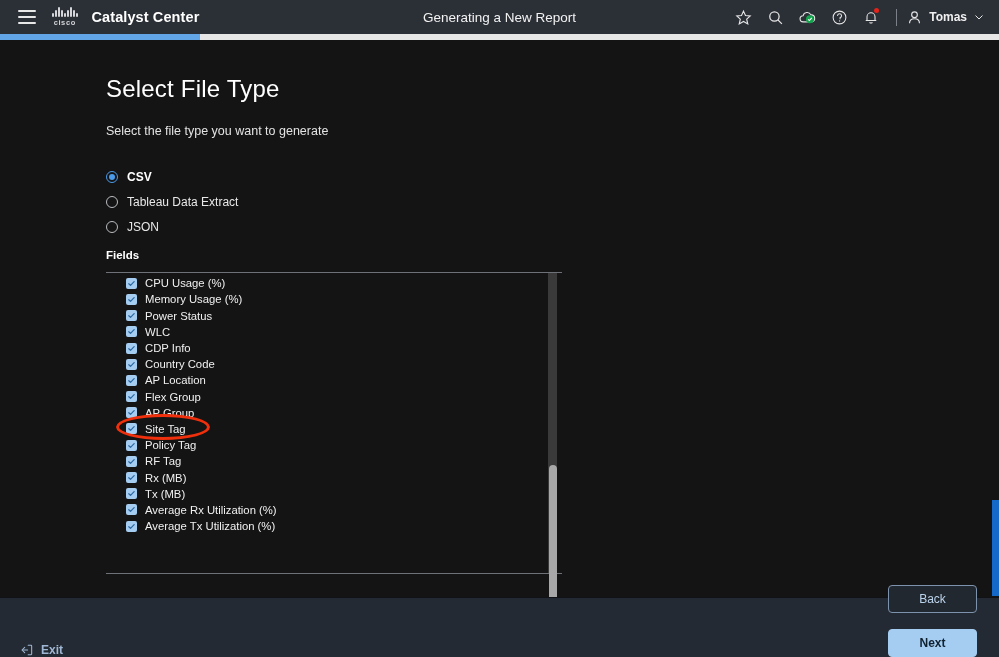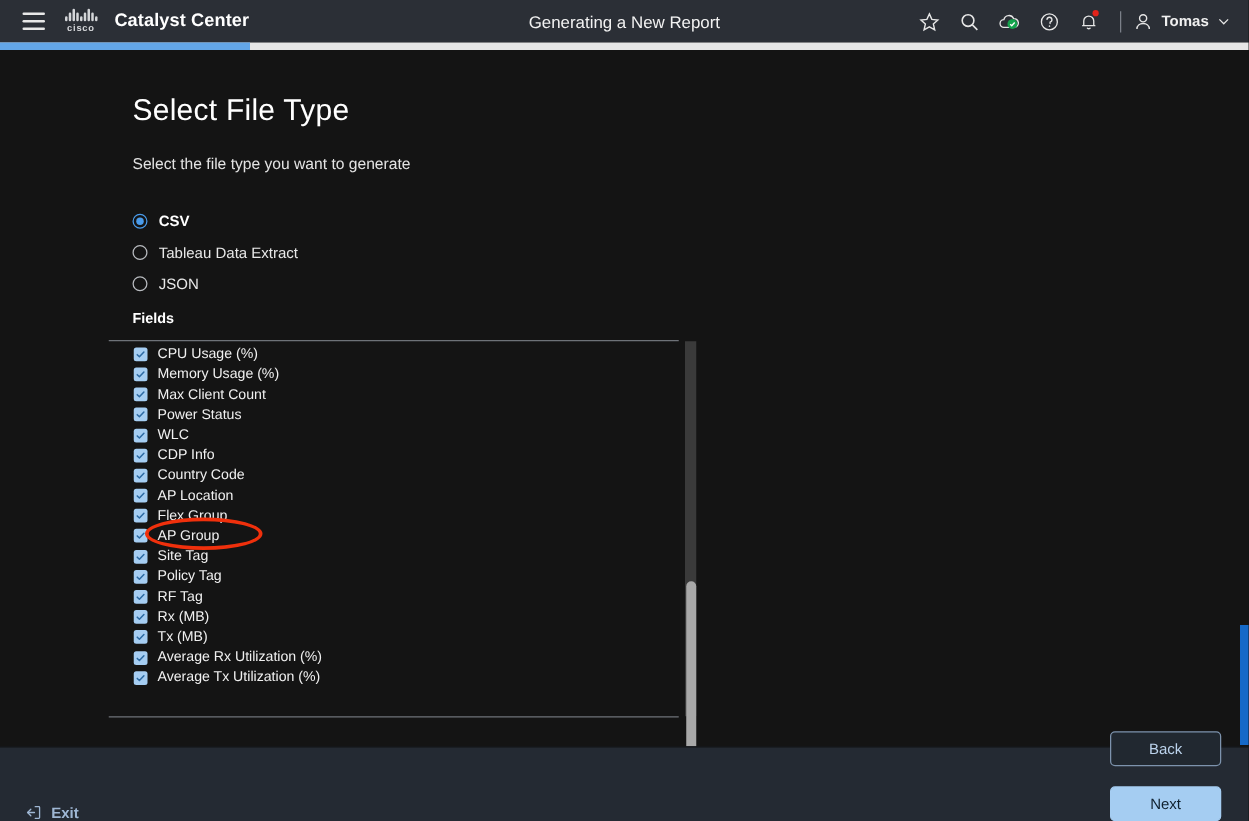--- a/index.html
+++ b/index.html
@@ -96,21 +96,21 @@
   }
   .radio-label { font-size: 12px; color: #e8e8e8; }
   .radio-row.selected .radio-label { color: #ffffff; font-weight: 700; }
 
   
   .fields-label {
     position: absolute; left: 106px; top: 209px;
     font-size: 11.5px; color: #ffffff; font-weight: 700;
   }
   .fields-box {
-    position: absolute; left: 87px; top: 232px; width: 456px; height: 302px;
+    position: absolute; left: 106px; top: 232px; width: 456px; height: 302px;
     border-top: 1px solid #6e7278; border-bottom: 1px solid #6e7278;
     overflow: hidden; background: #141414;
   }
   .fields-inner { position: absolute; left: 0; top: -14px; width: 440px; }
   .field-row { display: flex; align-items: center; height: 16.2px; padding-left: 20px; }
   .cbx {
     width: 11px; height: 11px; border-radius: 2px;
     background: #a5cdf2; margin-right: 8px; flex: none;
     display: flex; align-items: center; justify-content: center;
   }
@@ -157,21 +157,21 @@
   .exit-label { font-size: 12px; color: #9fb7d4; font-weight: 700; }
   .footer-right { position: absolute; right: 22px; display: flex; align-items: center; gap: 16px; flex-direction: column; }
   .btn {
     height: 28px; border-radius: 4px; font-size: 12px;
     display: flex; align-items: center; justify-content: center; cursor: pointer;
   }
   .btn-back {
     width: 89px; background: #212830; border: 1px solid #7d93ad; color: #bcd3ec;
   }
   .btn-next {
-    width: 89px; background: #a5cdf2; border: 1px solid #a5cdf2; color: #10212f; font-weight: 400;
+    width: 89px; background: #a5cdf2; border: 1px solid #a5cdf2; color: #10212f; font-weight: 700;
   }
 </style>
 </head>
 <body>
 
 <div id="app">
 
   <div class="header">
     <div class="hamburger">
       <span></span>
@@ -283,28 +283,20 @@
             </span>
             <span class="field-label">CPU Usage (%)</span>
           </div>
           <div class="field-row">
             <span class="cbx">
               <svg width="9" height="9" viewBox="0 0 12 12">
                 <polyline points="2.4,6.3 4.7,8.6 9.5,3.4" fill="none" stroke="#2d6aa3" stroke-width="1.6" stroke-linecap="round" stroke-linejoin="round"></polyline>
               </svg>
             </span>
             <span class="field-label">Memory Usage (%)</span>
-          </div>
-          <div class="field-row">
-            <span class="cbx">
-              <svg width="9" height="9" viewBox="0 0 12 12">
-                <polyline points="2.4,6.3 4.7,8.6 9.5,3.4" fill="none" stroke="#2d6aa3" stroke-width="1.6" stroke-linecap="round" stroke-linejoin="round"></polyline>
-              </svg>
-            </span>
-            <span class="field-label">Max Client Count</span>
           </div>
           <div class="field-row">
             <span class="cbx">
               <svg width="9" height="9" viewBox="0 0 12 12">
                 <polyline points="2.4,6.3 4.7,8.6 9.5,3.4" fill="none" stroke="#2d6aa3" stroke-width="1.6" stroke-linecap="round" stroke-linejoin="round"></polyline>
               </svg>
             </span>
             <span class="field-label">Power Status</span>
           </div>
           <div class="field-row">

